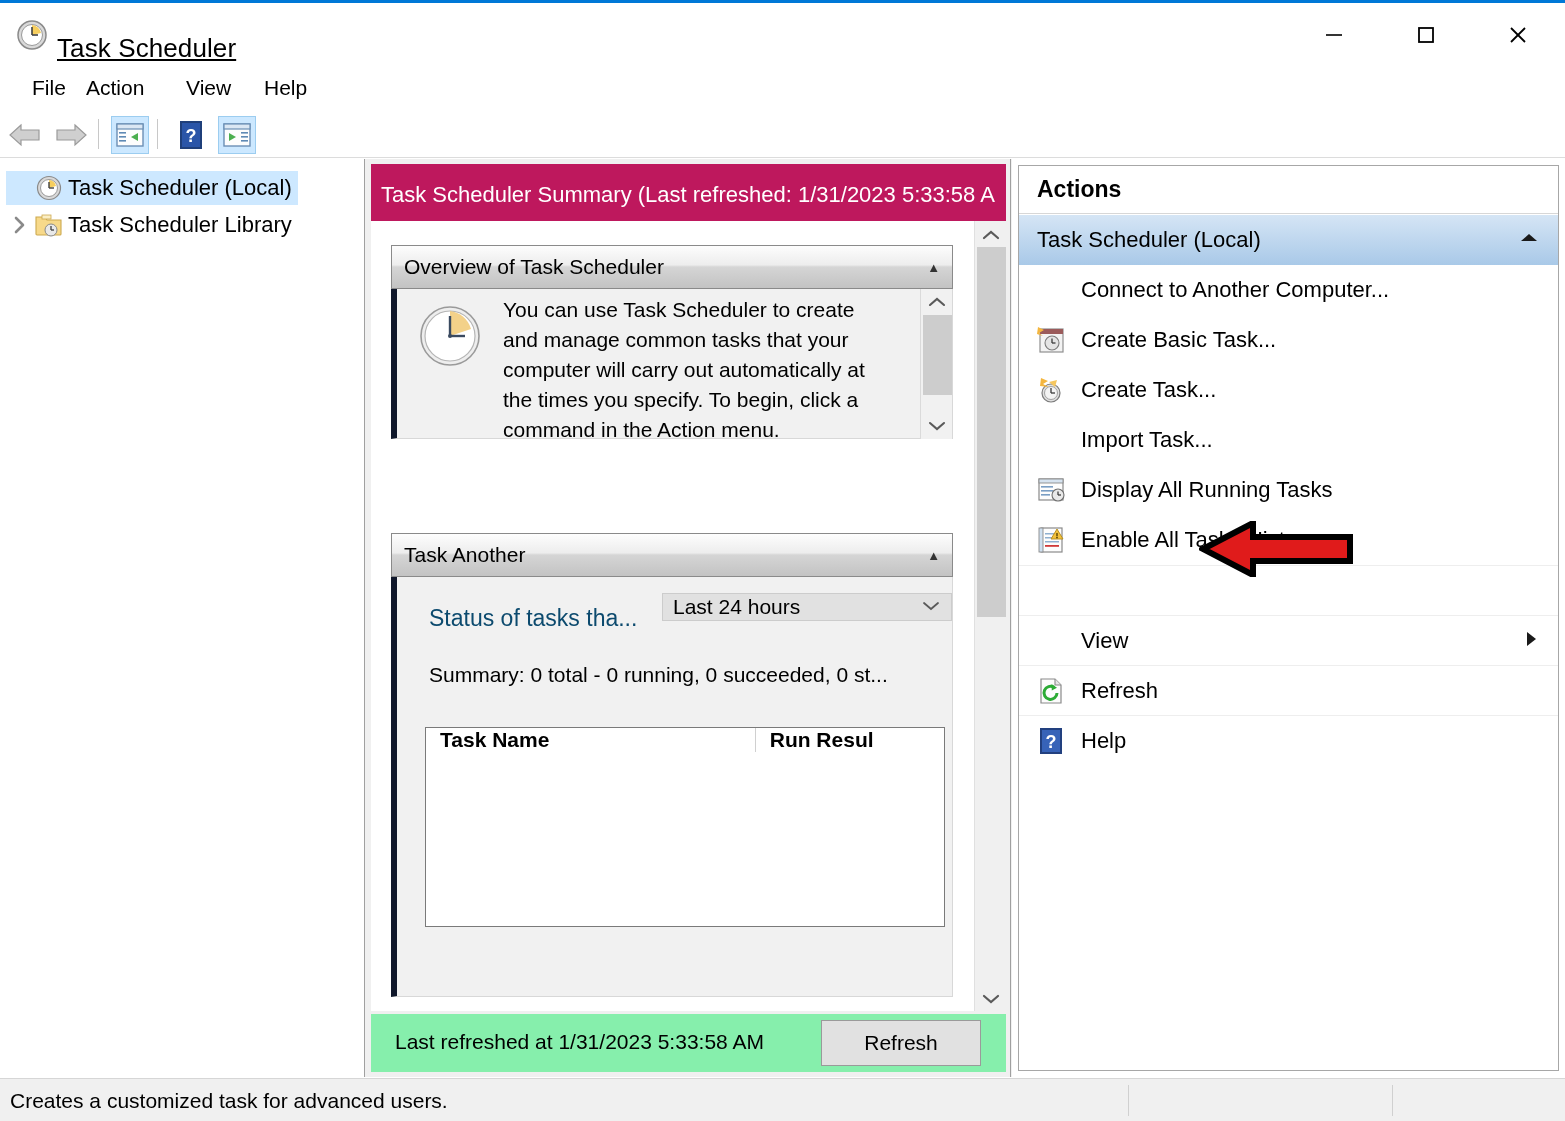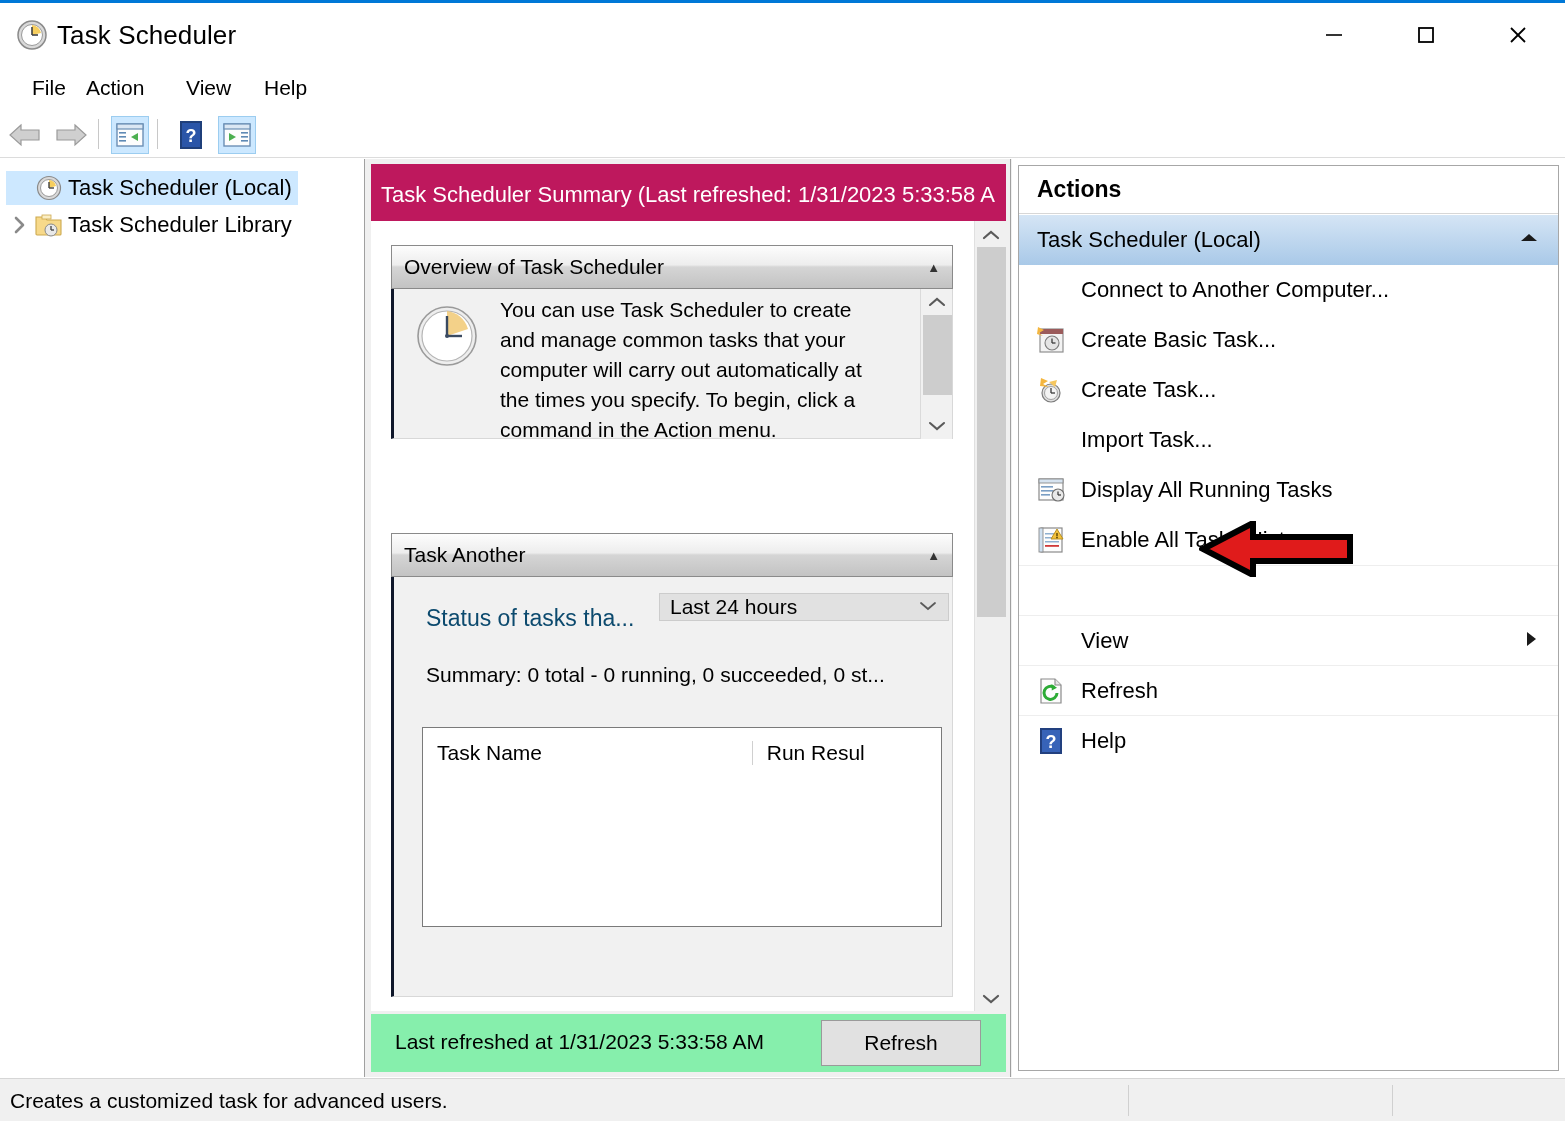--- a/index.html
+++ b/index.html
@@ -12,21 +12,21 @@
     -webkit-font-smoothing:antialiased;
   }
 
   
   #app { position:relative; width:1565px; height:1121px; background:#ffffff; }
   .accent-line { position:absolute; left:0; top:0; width:1565px; height:3px; background:#0078d7; }
 
   
   .titlebar { position:absolute; left:0; top:3px; width:1565px; height:62px; background:#ffffff; }
   .title-icon { position:absolute; left:16px; top:16px; width:32px; height:32px; }
-  .title-text { position:absolute; left:57px; top:17px; font-size:26px; color:#000; letter-spacing:.1px; }
+  .title-text { position:absolute; left:57px; top:30px; font-size:26px; color:#000; letter-spacing:.1px;text-decoration:underline; }
   .win-btn { position:absolute; top:3px; height:58px; width:92px; background:transparent; border:none;
              display:flex; align-items:center; justify-content:center; cursor:default; }
   .win-min { left:1288px; } .win-max { left:1380px; } .win-close { left:1472px; }
   .win-btn svg { display:block; }
 
   
   .menubar { position:absolute; left:0; top:65px; width:1565px; height:45px; background:#fff; }
   .menu-item { position:absolute; top:0; height:45px; display:flex; align-items:center;
                font-size:21px; color:#000; padding:0 10px; cursor:default; }
   .m-file { left:22px; } .m-action { left:76px; } .m-view { left:176px; } .m-help { left:254px; }
@@ -66,38 +66,38 @@
   .vs-up { top:0; } .vs-down { bottom:0; }
   .vs-thumb { position:absolute; left:2px; top:26px; width:29px; height:370px; background:#cdcdcd; }
 
   
   .sec { position:absolute; left:20px; width:562px; }
   .sec-head { height:44px; border:1px solid #8a8a8a;
               background:linear-gradient(to bottom,#fdfdfd 0%,#ededed 45%,#d5d5d5 50%,#c3c3c3 100%);
               display:flex; align-items:center; padding:0 12px; }
   .sec-title { font-size:21px; color:#000; flex:1; }
   .sec-chev { font-size:13px; color:#333; }
-  .sec-body { border-left:3px solid #0f172a; border-right:1px solid #d8d8d8; border-bottom:1px solid #d8d8d8;
+  .sec-body { border-left:6px solid #0f172a; border-right:1px solid #d8d8d8; border-bottom:1px solid #d8d8d8;
               background:#f1f1f1; position:relative; }
 
   .ov-body { height:150px; }
   .ov-clock { position:absolute; left:22px; top:16px; width:62px; height:62px; }
   .ov-text { position:absolute; left:106px; top:6px; width:380px; font-size:21px; color:#000; line-height:30px; }
   .inner-scroll { position:absolute; right:0; top:0; width:32px; height:150px; background:#f1f1f1; border-left:1px solid #dadada;}
   .is-thumb { position:absolute; left:2px; top:26px; width:29px; height:80px; background:#cdcdcd; }
 
   .ts-body { height:420px; }
   .ts-label { position:absolute; left:32px; top:28px; font-size:23px; color:#0c4a6e; white-space:nowrap; }
   .ts-combo { position:absolute; left:265px; top:16px; width:290px; height:28px;
               background:#e1e1e1; border:1px solid #cccccc; display:flex; align-items:center; padding:0 10px; }
   .ts-combo-val { flex:1; font-size:21px; color:#000; }
   .ts-summary { position:absolute; left:32px; top:86px; font-size:21px; color:#000; white-space:nowrap; }
   .ts-table { position:absolute; left:28px; top:150px; width:520px; height:200px;
               border:1px solid #7a7a7a; background:#ffffff; }
-  .ts-thead { height:50px; display:flex; align-items:center; }
+  .ts-thead { height:50px; display:flex; align-items:flex-start;font-weight:bold; }
   .th { font-size:21px; color:#000; padding-left:14px; overflow:hidden; white-space:nowrap; }
   .th-name { width:330px; }
   .th-result { width:190px; border-left:1px solid #d0d0d0; }
 
   
   .cp-footer { position:absolute; left:5px; top:855px; width:635px; height:58px; background:#86efac; }
   .refresh-text { position:absolute; left:24px; top:16px; font-size:21px; color:#000; }
   .refresh-btn { position:absolute; left:450px; top:6px; width:160px; height:46px;
                  background:#e1e1e1; border:1px solid #9a9a9a; font-size:21px; color:#000;
                  display:flex; align-items:center; justify-content:center; font-family:"Liberation Sans",sans-serif; }

